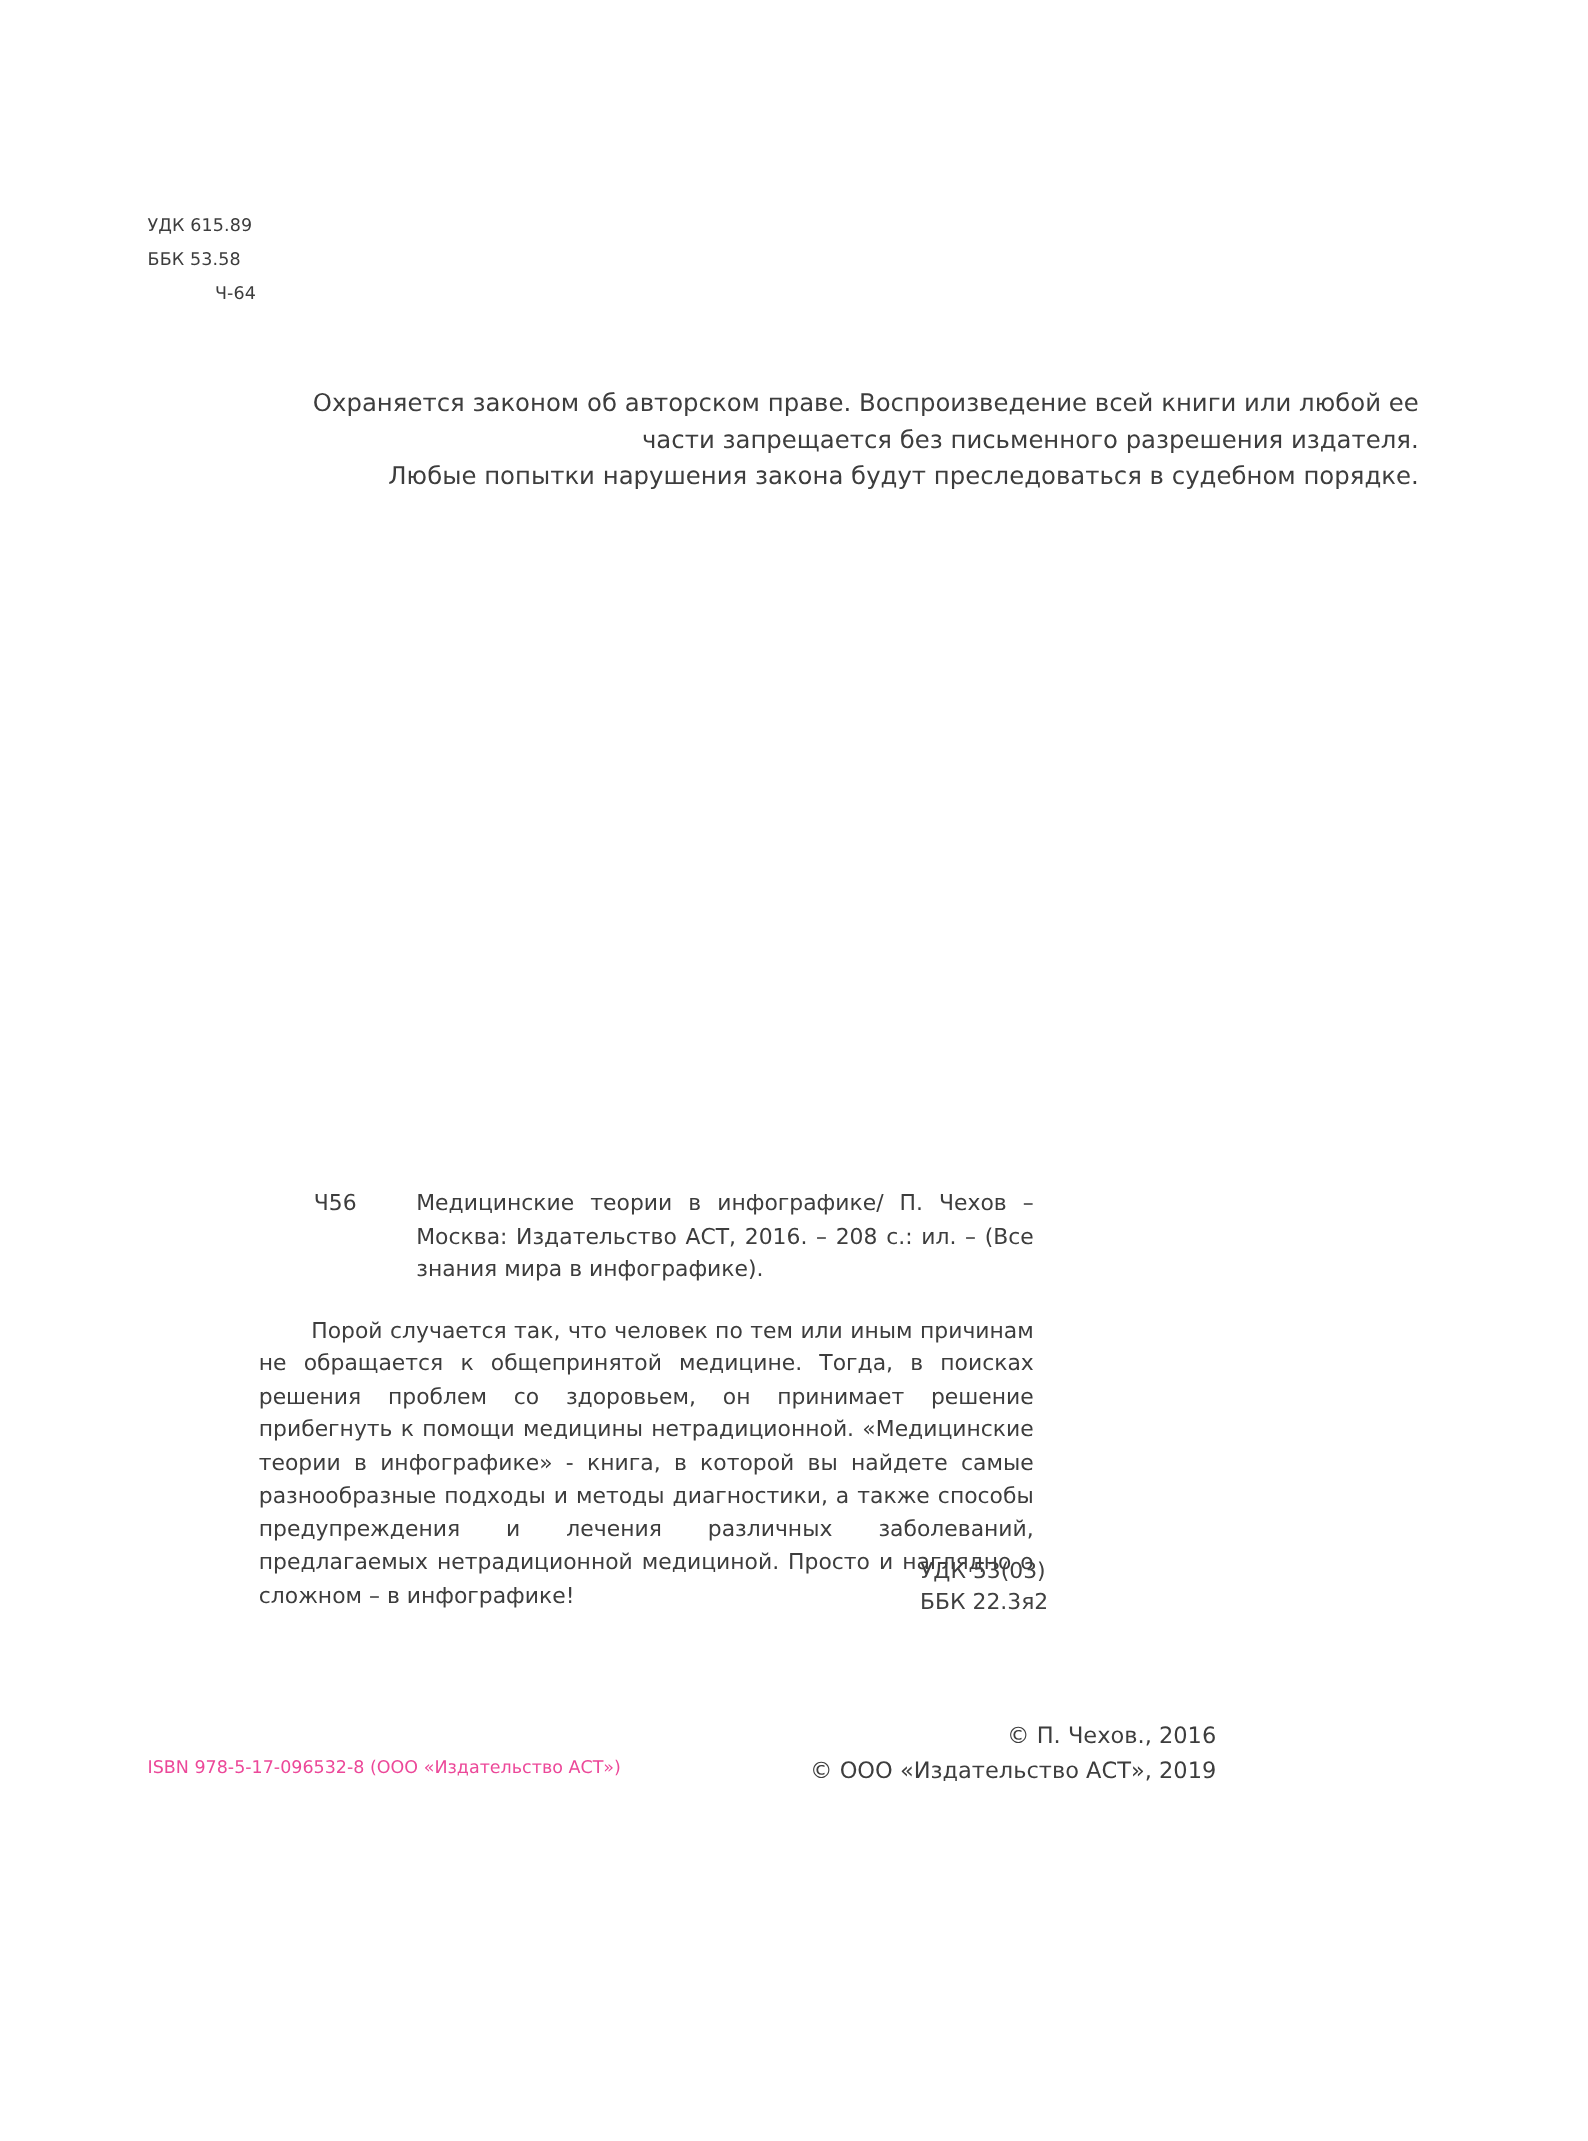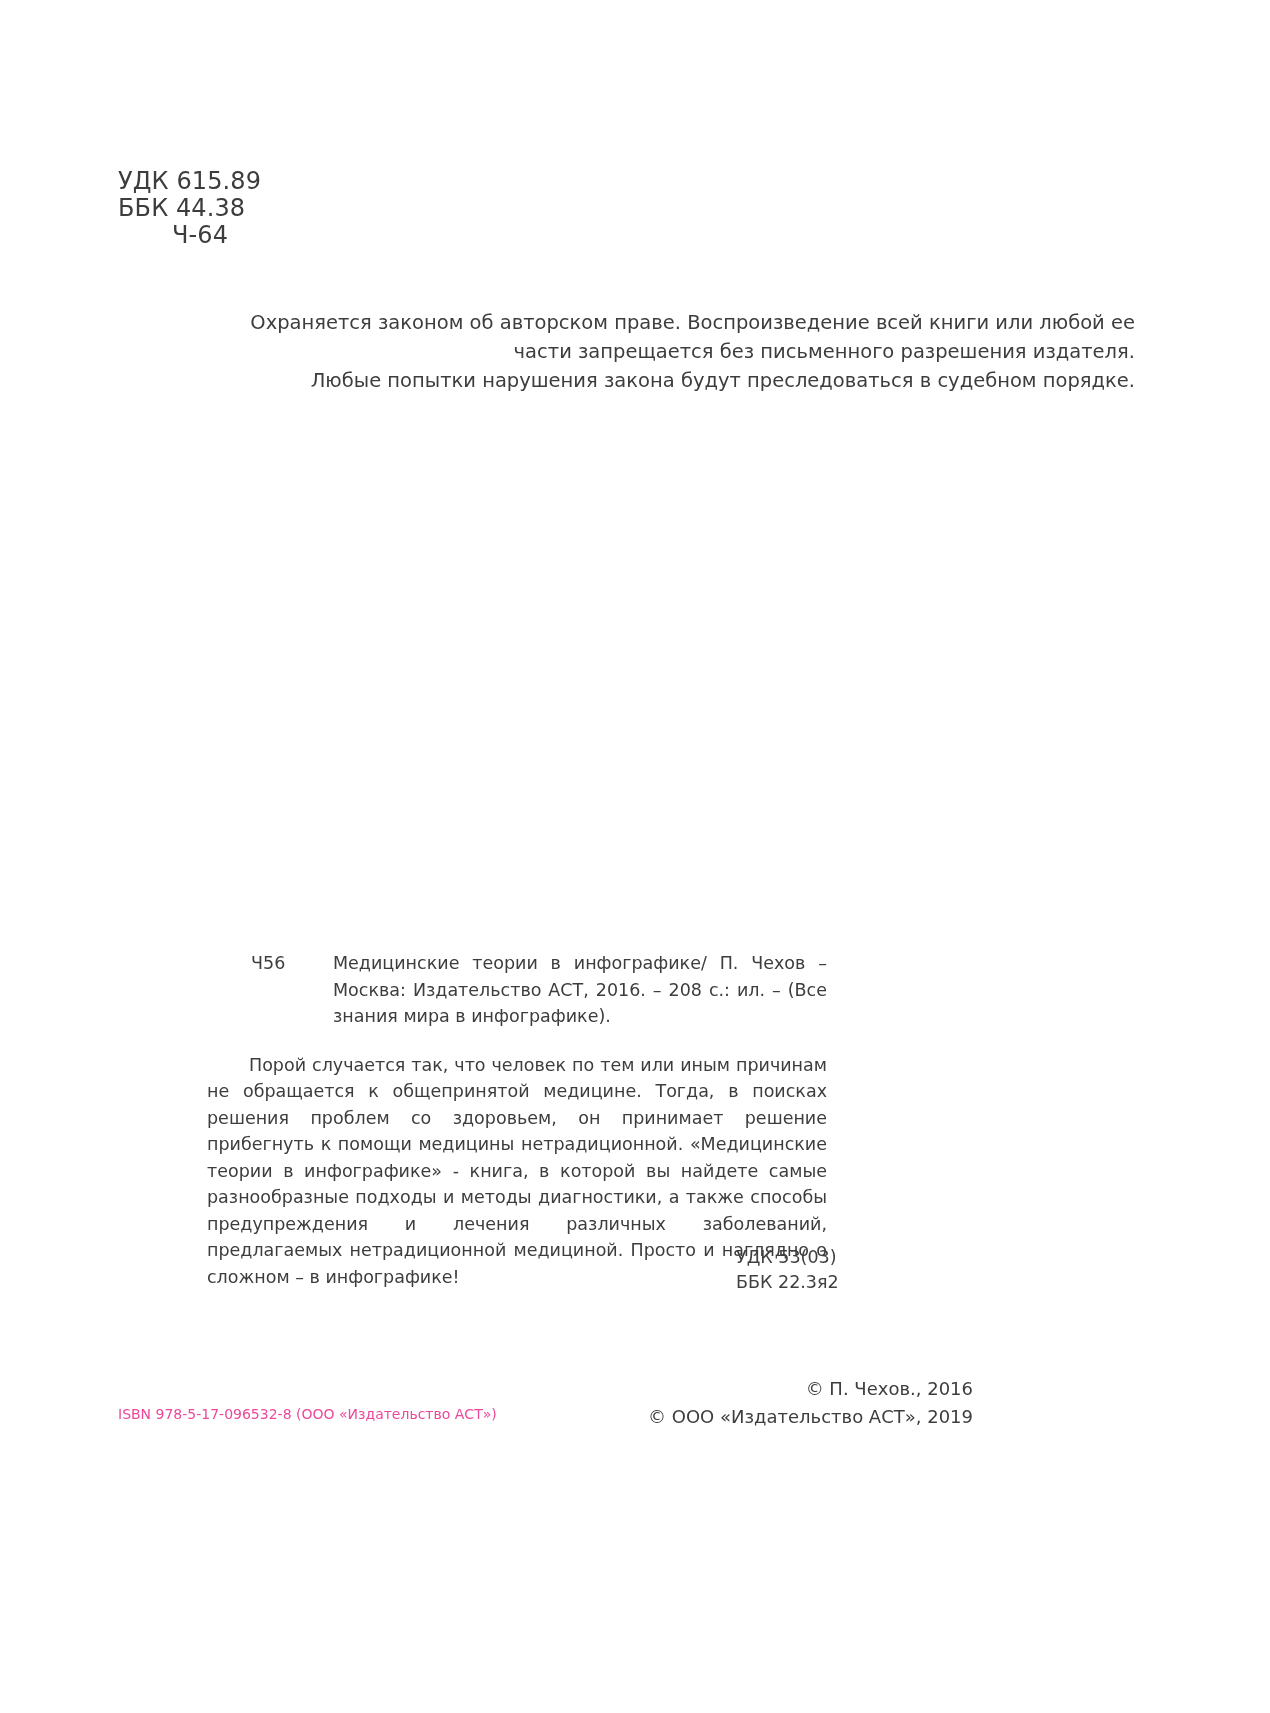--- a/index.html
+++ b/index.html
@@ -26,21 +26,21 @@
     background: #ffffff;
     overflow: hidden;
   }
 
   
   .codes {
     position: absolute;
     left: 118px;
     top: 168px;
     width: 220px;
-    font-size: 24px;
+    font-size: 14px;
     line-height: 27px;
     color: #3d3d3d;
     letter-spacing: 0.1px;
   }
   .codes .line { display: block; white-space: pre; }
   .codes .line.indent { padding-left: 54px; }
 
   
   .notice {
     position: absolute;
@@ -124,21 +124,21 @@
   }
   .footer .rights .line { display: block; }
 </style>
 </head>
 <body>
 
 <div class="page">
 
   <div class="codes">
     <span class="line">УДК 615.89</span>
-    <span class="line">ББК 44.38</span>
+    <span class="line">ББК 53.58</span>
     <span class="line indent">Ч-64</span>
   </div>
 
   <div class="notice">
     <p>Охраняется законом об авторском праве. Воспроизведение всей книги или любой ее</p>
     <p>части запрещается без письменного разрешения издателя.</p>
     <p>Любые попытки нарушения закона будут преследоваться в судебном порядке.</p>
   </div>
 
   <div class="annotation">

